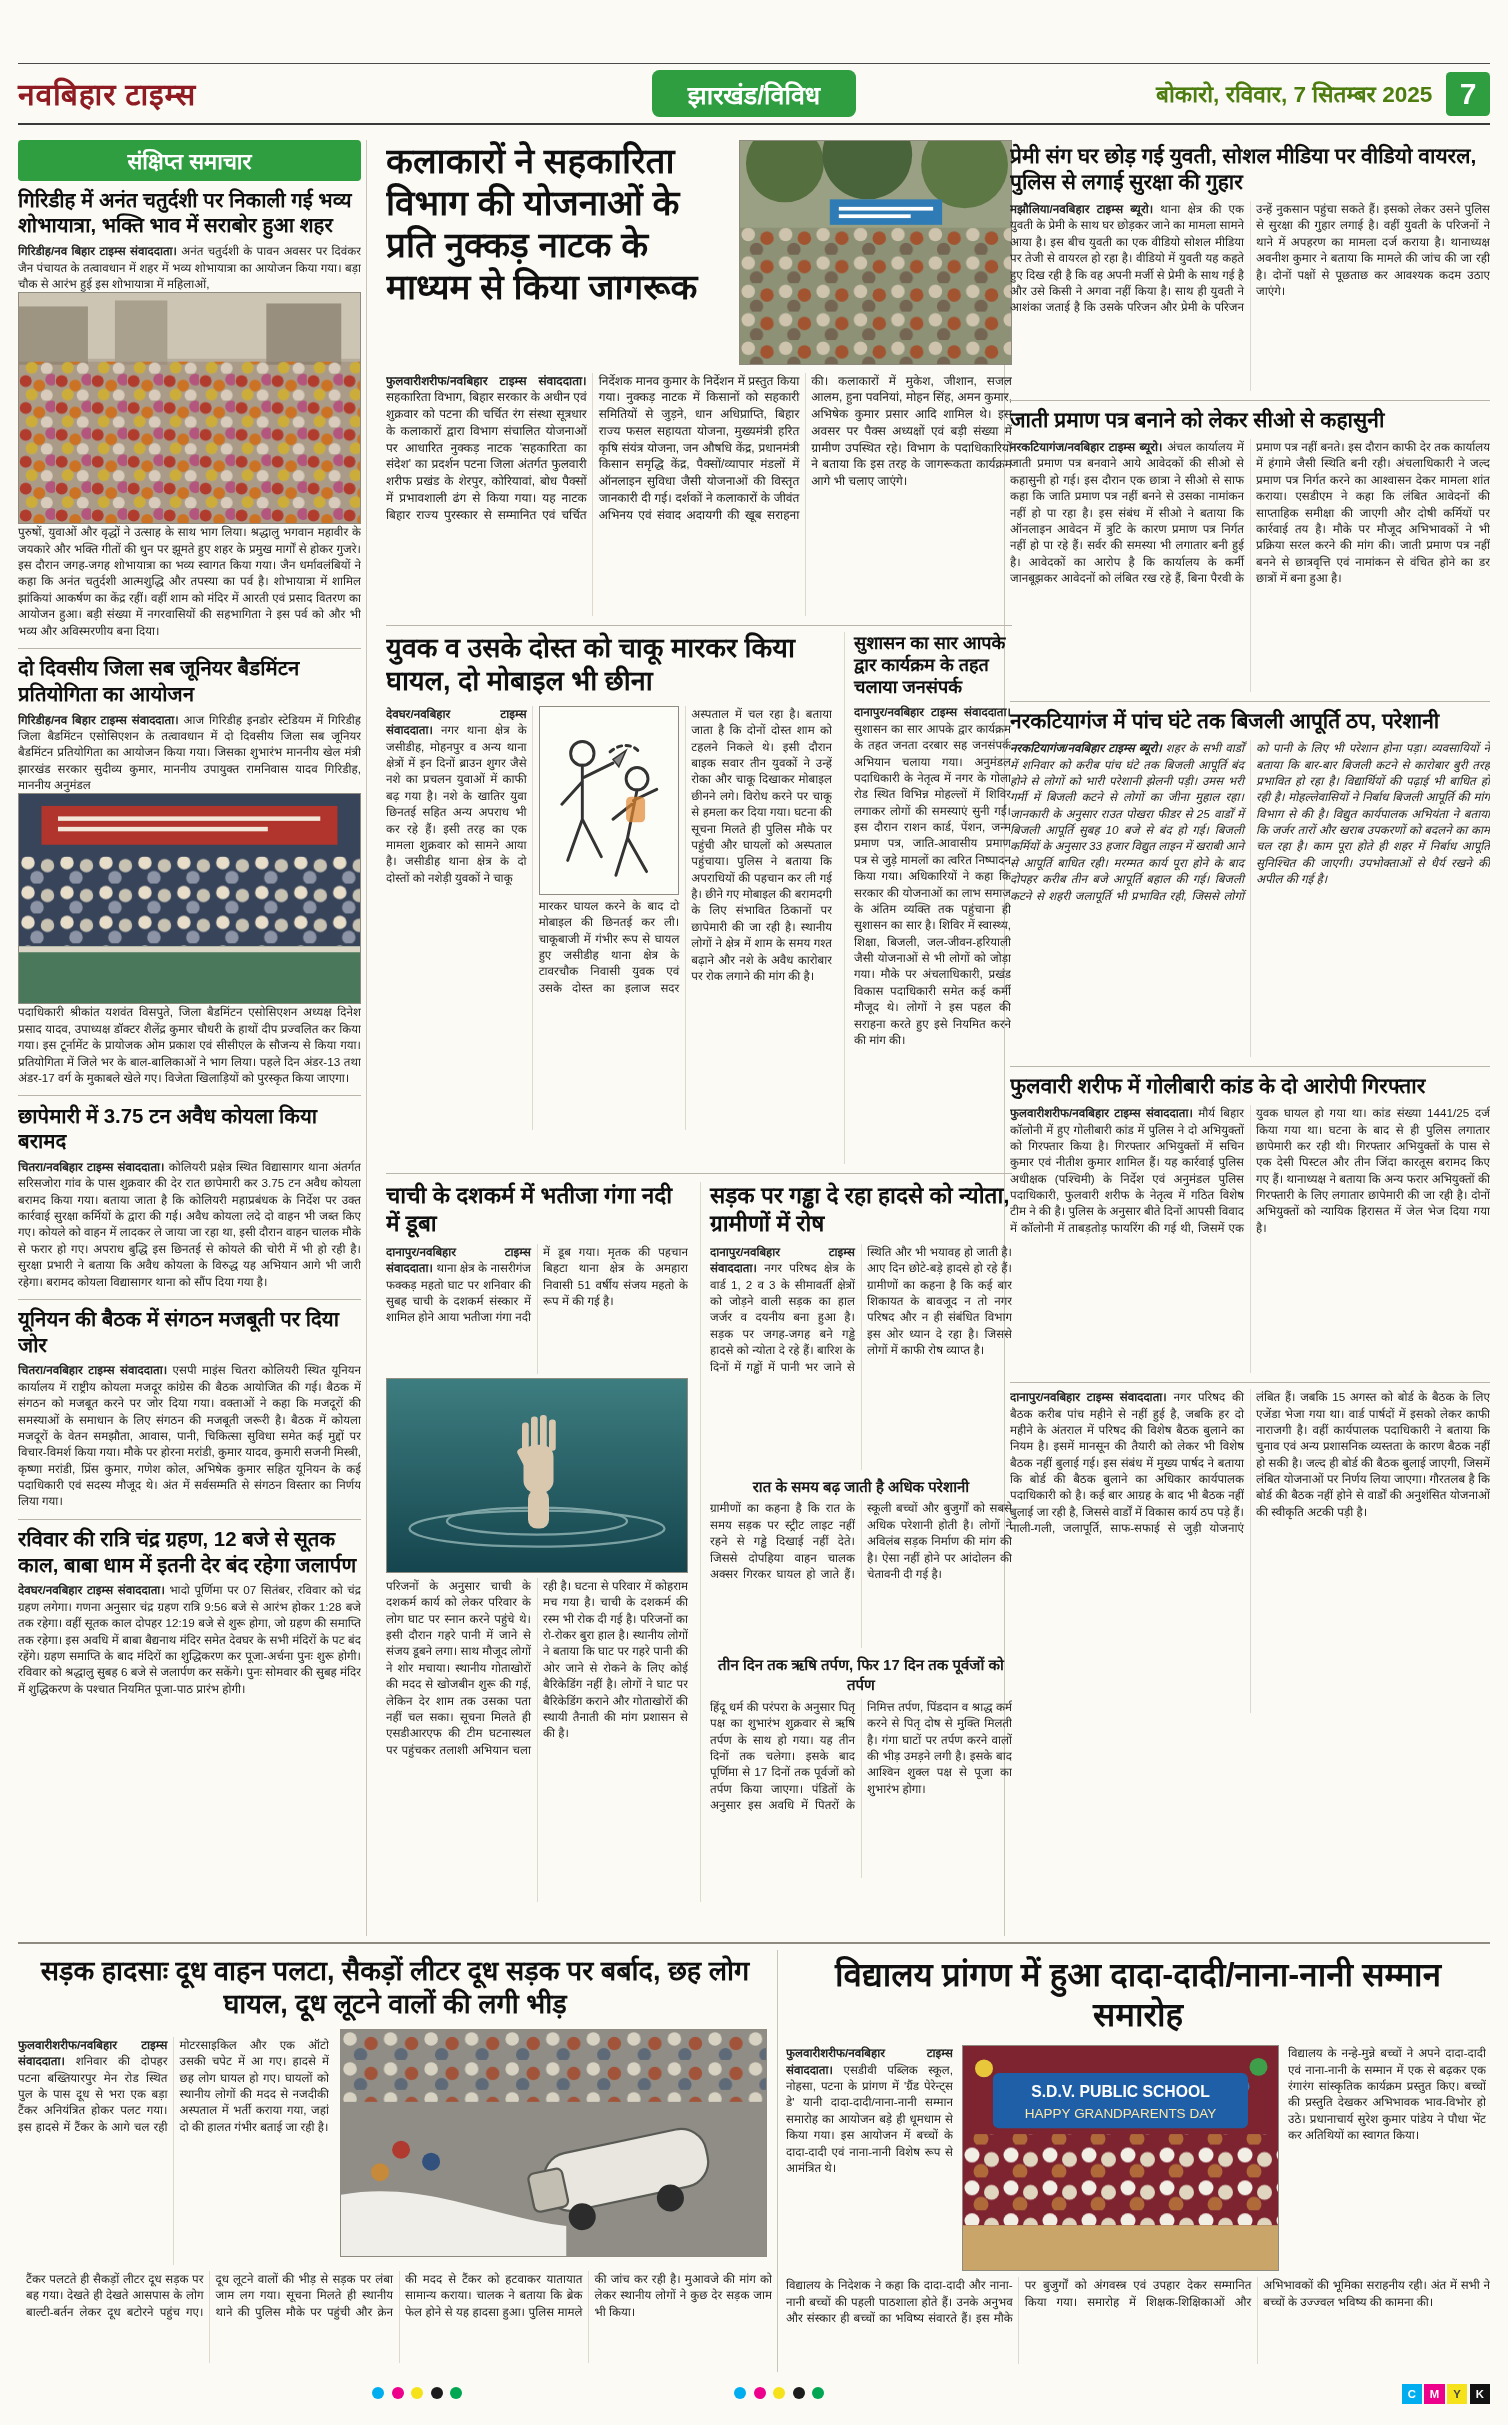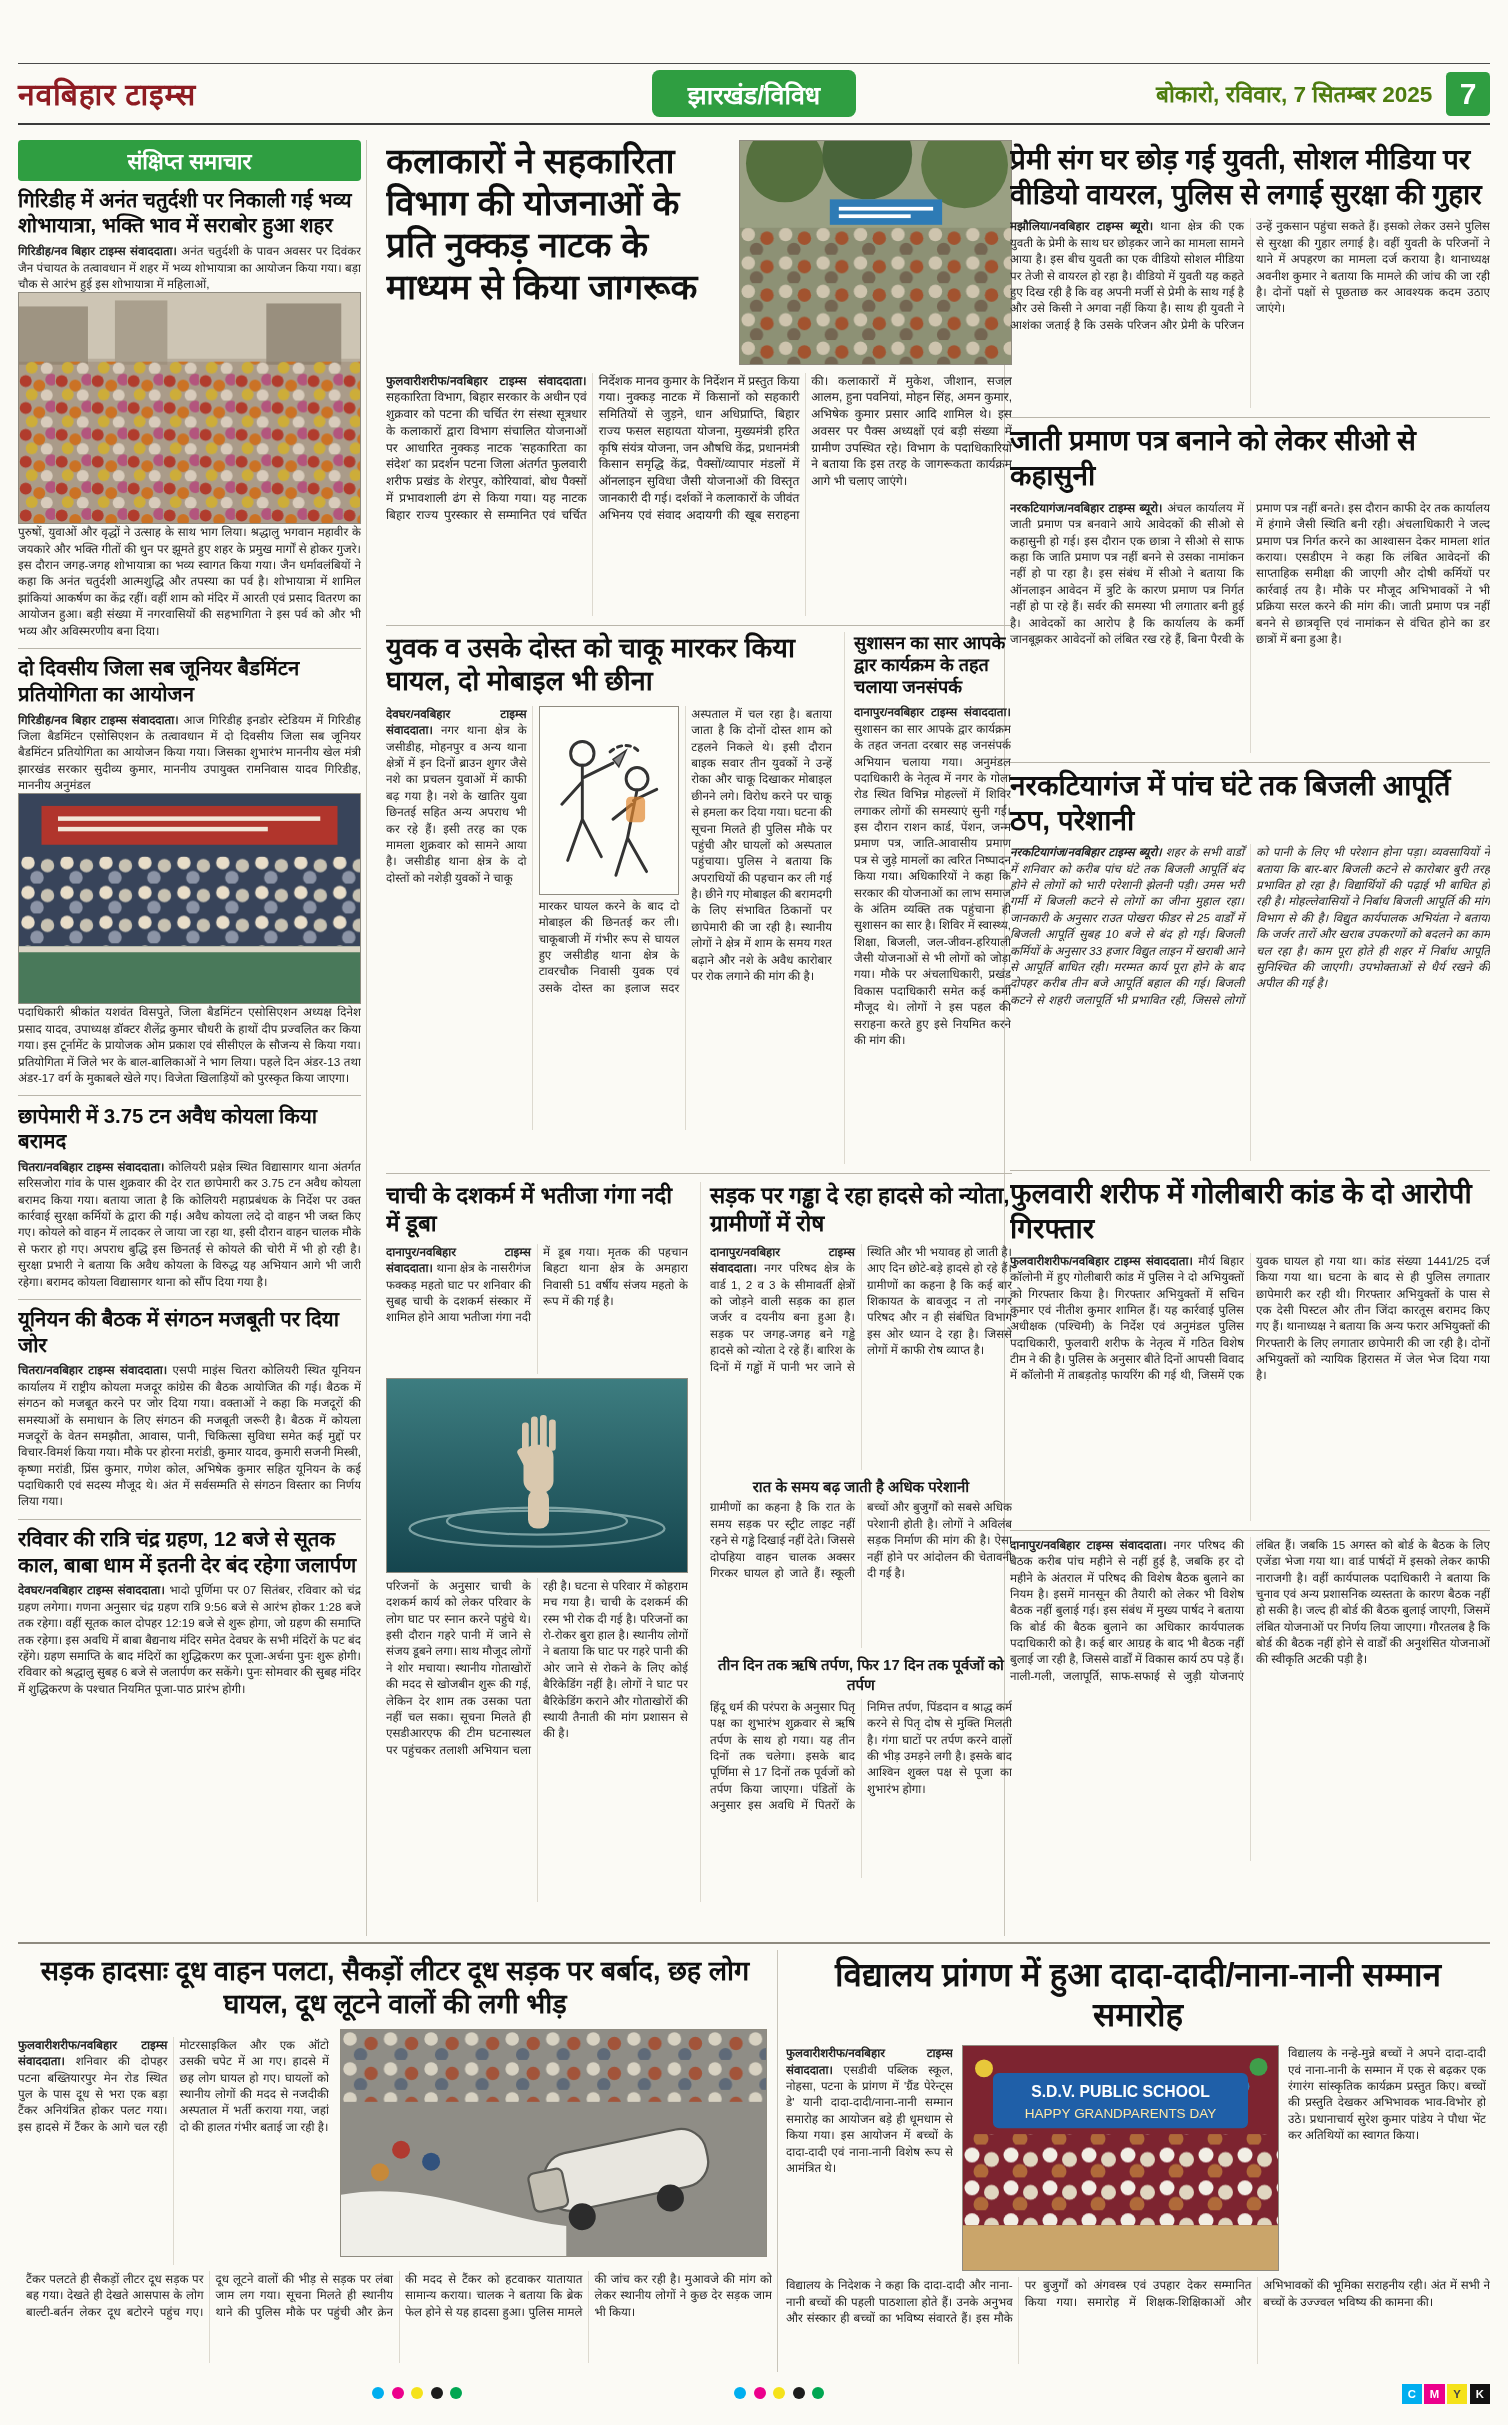--- a/index.html
+++ b/index.html
@@ -40,21 +40,21 @@
   .vs2 { left:1004px; top:140px; height:1796px; }
   .vs3 { left:777px; top:1950px; height:422px; }
   .hsep-bottom { position:absolute; left:18px; top:1942px; width:1472px; height:1.5px; background:#8e8a7f; }
   
   .hl { font-weight:800; color:#101010; line-height:1.24; }
   .hl-left   { font-size:20.4px; margin:7.5px 0 4.5px; }
   .hl-main   { font-size:35px; line-height:1.2; }
   .hl-knife  { font-size:27px; margin-bottom:7.5px; }
   .hl-side   { font-size:18px; margin-bottom:6px; }
   .hl-mid    { font-size:22.6px; margin-bottom:6px; }
-  .hl-right  { font-size:28px; margin:3px 0 6px; }
+  .hl-right  { font-size:21px; margin:3px 0 6px; }
   .hl-bottomL{ font-size:27px; text-align:center; margin-bottom:7.5px; }
   .hl-bottomR{ font-size:33px; font-weight:700; text-align:center; margin-bottom:9px; }
   .subhead   { font-size:15px; font-weight:800; text-align:center; margin:6px 0 4.5px; }
   .body { font-size:11.7px; line-height:1.4; text-align:justify; color:#232323; }
   .body p { margin-bottom:3.8px; }
   .dateline { font-weight:bold; }
   .cols-2 { column-count:2; column-gap:12px; column-rule:0.8px solid #ddd9cf; }
   .cols-3 { column-count:3; column-gap:12px; column-rule:0.8px solid #ddd9cf; }
   .cols-4 { column-count:4; column-gap:12px; column-rule:0.8px solid #ddd9cf; }
   .clip { overflow:hidden; }
@@ -80,21 +80,21 @@
   .cartoon { width:100%; height:189px; border:0.8px solid #8f8b80; background:#fff; margin:3px 0; }
   .cartoon svg { width:100%; height:100%; display:block; }
   .sushasan-body { height:460px; }
   .low-row { display:flex; gap:12px; margin-top:7.5px; }
   .art-chachi { width:302px; }
   .art-gaddha { width:312px; border-left:0.8px solid #ddd9cf; padding-left:9px; }
   .chachi-b1 { height:130px; }
   .chachi-photo { width:100%; height:195px; margin:4.5px 0; }
   .chachi-b2 { height:324px; }
   .gaddha-b1 { height:226px; }
-  .gaddha-b2 { height:148px;font-family:Liberation Serif, serif; }
+  .gaddha-b2 { height:148px; }
   .gaddha-b3 { height:179px; }
   
   .premi-body { height:190px; }
   .jaati-body { height:253px; }
   .bijli-body { height:317px;font-style:italic; }
   .goli-body  { height:268px; }
   .board-body { height:324px; }
   
   .milk-row { display:flex; gap:10.6px; }
   .milk-b1 { width:311px; height:228px;margin-top:8px; }

